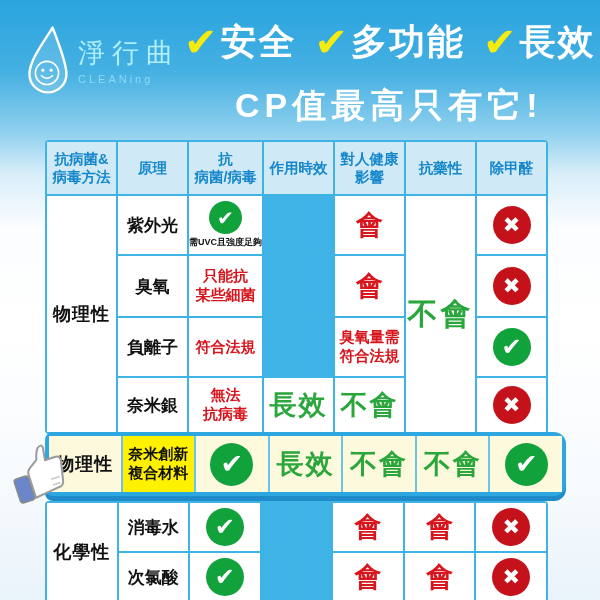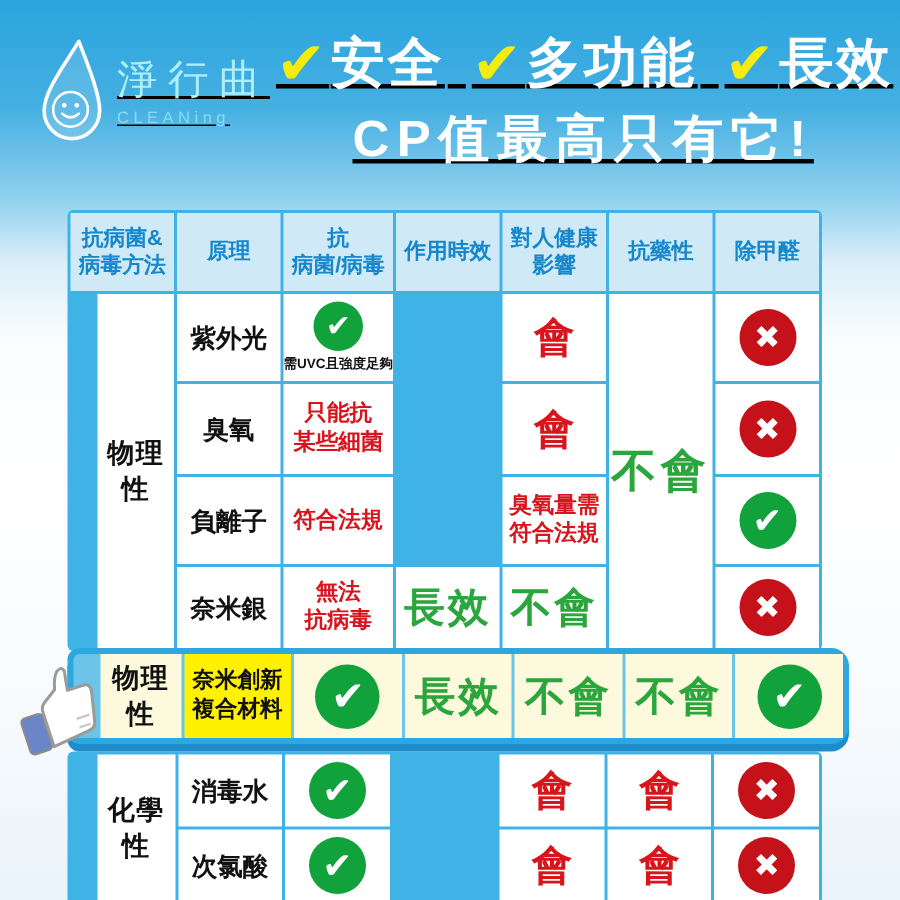--- a/index.html
+++ b/index.html
@@ -3,42 +3,42 @@
 <meta charset="utf-8">
 <style>
   html,body{margin:0;padding:0;background:#fff;}
   .canvas{
     position:relative; width:600px; height:600px; overflow:hidden;
     font-family:"Liberation Sans","DejaVu Sans",sans-serif;
     background:linear-gradient(180deg,#2aa4de 0%,#3facе1 8%,#45b0e2 12%,#8fd0ee 22%,#d9eef9 29%,#fbfdfe 38%,#ffffff 55%,#f6fafd 82%,#e9f3fa 100%);
     background:linear-gradient(180deg,#2aa4de 0%,#45b0e2 12%,#8fd0ee 22%,#d9eef9 29%,#fbfdfe 38%,#ffffff 55%,#f6fafd 82%,#e9f3fa 100%);
   }
   
-  .hero{display:flex; align-items:flex-start; padding:16px 26px 0 22px; height:112px;text-decoration:underline;}
+  .hero{display:flex; align-items:flex-start; padding:16px 26px 0 22px; height:112px;}
   .logo{display:flex; align-items:center; width:158px; flex:none; margin-top:6px;}
   .logo-text{margin-left:6px;}
   .brand{font-size:27px; letter-spacing:7px; color:#aeeefd; font-weight:500; white-space:nowrap;}
   .brand-sub{font-size:11px; letter-spacing:3px; color:#8adbf6; margin-top:2px;}
   .headline{flex:1; text-align:center; color:#fff; font-weight:bold; margin-top:2px;}
   .h-line1{font-size:36px; letter-spacing:2px; white-space:nowrap;}
   .h-feat{margin-right:2px;text-align:center;}
   .ychk{color:#f5eb0c; font-size:40px; font-weight:bold; margin:0 1px 0 4px; vertical-align:-2px;}
-  .h-line2{font-size:34px; letter-spacing:5px; margin-top:3px;}
+  .h-line2{font-size:34px; letter-spacing:5px; margin-top:16px;}
   
   .table-wrap{position:relative; margin:12px 0 0 45px; width:503px;}
   .grid{display:grid; grid-template-columns:repeat(7,1fr); gap:2px; padding:2px;
         background:#3fb3e5; border-radius:4px;}
   .gridA{grid-template-rows:52px 58px 60px 58px 54px;}
   .gridB{grid-template-rows:48px 48px;}
   .cell{background:#fff; display:flex; flex-direction:column; align-items:center;
         justify-content:center; text-align:center;}
   .hcell{background:#cfe9f6; color:#1587ca; font-weight:bold; font-size:14.5px; line-height:1.25;}
   .ml{white-space:pre-line; line-height:1.25;}
   .t-black{color:#111; font-weight:bold; font-size:17px;}
-  .t-cat{color:#111; font-weight:bold; font-size:18px; letter-spacing:1px;margin-left:18px;}
+  .t-cat{color:#111; font-weight:bold; font-size:18px; letter-spacing:1px;}
   .t-red{color:#d8151c; font-weight:bold; font-size:15px;}
   .t-red-lg{color:#d8151c; font-weight:bold; font-size:27px;}
   .t-green-lg{color:#2aa63c; font-weight:bold; font-size:27px; letter-spacing:2px;}
   .t-green-xl{color:#2aa63c; font-weight:bold; font-size:30px; letter-spacing:3px;}
   .icon{width:38px; height:38px; border-radius:50%; flex:none;
         display:flex; align-items:center; justify-content:center;
         color:#fff; font-weight:bold;}
   .icon.check{background:#11a23c; font-size:24px;}
   .icon.cross{background:#c5121a; font-size:21px;}
   .icon.sm{width:33px; height:33px; font-size:20px;}

